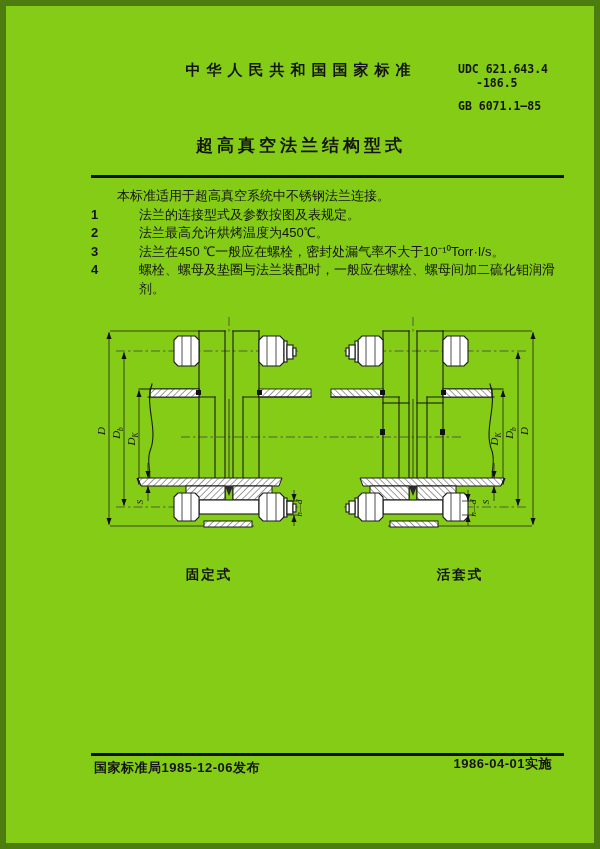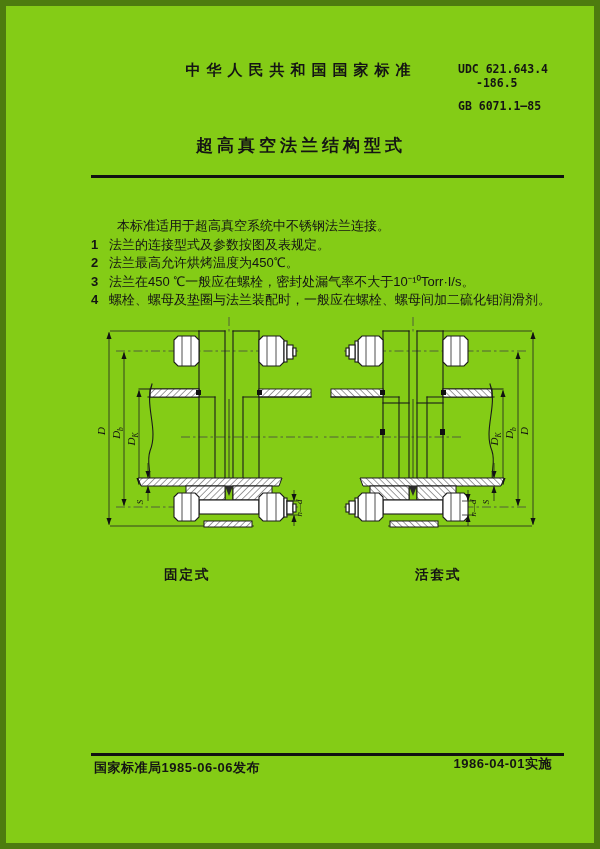--- a/index.html
+++ b/index.html
@@ -15,26 +15,26 @@
   .title-en{position:absolute;left:0;top:121px;width:590px;text-align:center;
     font-family:"Liberation Serif",serif;font-size:13px;font-weight:bold;letter-spacing:.3px;}
   .udc{position:absolute;left:452px;top:56px;font-family:"DejaVu Sans Mono",monospace;
     font-size:11.5px;font-weight:bold;line-height:14px;letter-spacing:0;}
   .udc .l2{padding-left:18px;}
   .udc .l3{margin-top:9px;}
   .rule{position:absolute;left:85px;width:473px;height:3px;background:#111;}
   .rule.top{top:169px;}
   .rule.bot{top:747px;}
   .clauses{position:absolute;left:85px;top:181px;width:468px;font-size:13px;line-height:18.6px;}
-  .clauses .intro{padding-left:26px;margin-top:30px;}
+  .clauses .intro{padding-left:26px;}
   .clauses .row{display:flex;}
   .clauses .no{width:18px;font-weight:bold;flex:none;}
-  .clauses .txt{flex:1;}
+  .clauses .txt{flex:1;margin-left:30px;}
   .fig-svg{position:absolute;left:80px;top:305px;}
-  .caption{position:absolute;top:560px;width:90px;text-align:left;
+  .caption{position:absolute;top:560px;width:90px;text-align:center;
     font-size:13.5px;font-weight:600;letter-spacing:2px;}
   .caption.left{left:158px;}
   .caption.right{left:409px;}
   .footer-left{position:absolute;left:88px;top:753px;font-size:13px;font-weight:bold;letter-spacing:.5px;}
   .footer-right{position:absolute;left:360px;top:749px;width:186px;text-align:right;
     font-size:13px;font-weight:bold;letter-spacing:.5px;}
   
   .ln{stroke:#1a1a1a;stroke-width:1.1;fill:none;stroke-linecap:square;}
   .lnw{fill:#fff;stroke:#1a1a1a;stroke-width:1.1;}
   .th{stroke:#222;stroke-width:.8;fill:none;}
@@ -183,16 +183,16 @@
     <text class="dl" transform="translate(427,122) rotate(-90)"><tspan>D</tspan><tspan dy="2.5" font-size="7.5">b</tspan></text>
     <text class="dl" transform="translate(442,120) rotate(-90)"><tspan>D</tspan></text>
     <text class="dls" transform="translate(403,191) rotate(-90)">S</text>
     <text class="dls" transform="translate(390,197) rotate(-90)">n—d</text>
   </svg>
 
   <div class="caption left">固定式</div>
   <div class="caption right">活套式</div>
 
   <div class="rule bot"></div>
-  <div class="footer-left">国家标准局1985-06-06发布</div>
+  <div class="footer-left">国家标准局1985-12-06发布</div>
   <div class="footer-right">1986-04-01实施</div>
 
 </div>
 
 </body></html>

